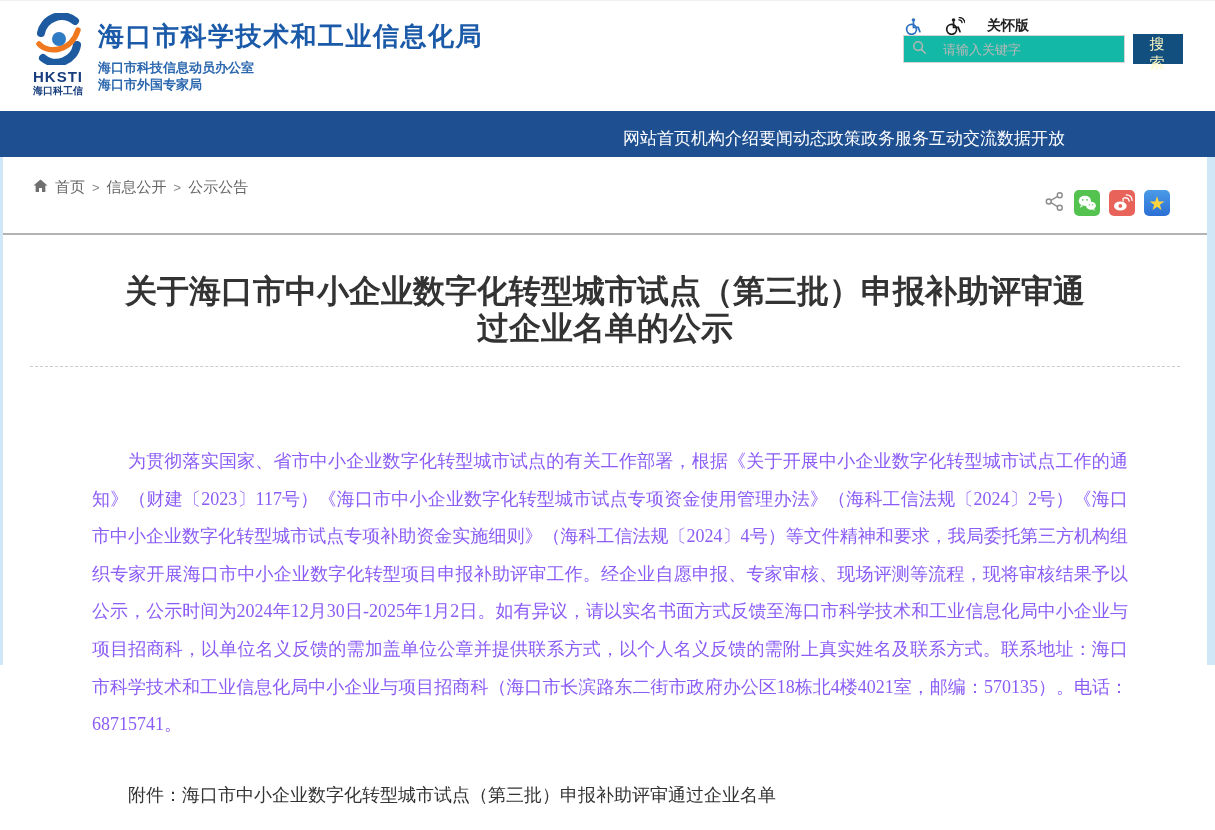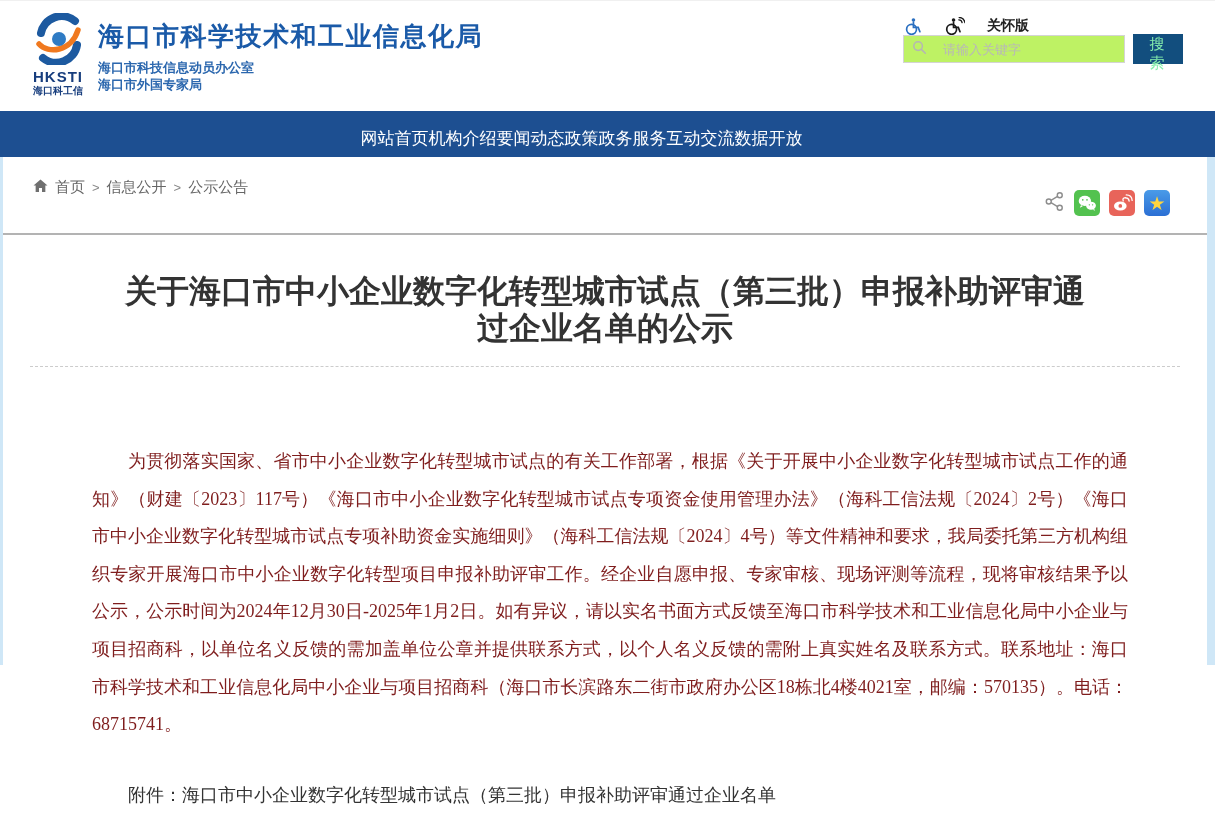--- a/index.html
+++ b/index.html
@@ -13,27 +13,27 @@
   .logo-block { position:absolute; left:33px; top:12px; width:62px; text-align:left; }
   .logo-acronym { font-size:15px; font-weight:bold; color:#173d7d; letter-spacing:1px; line-height:15px; }
   .logo-caption { font-size:10px; font-weight:bold; color:#173d7d; line-height:13px; }
   .site-block { position:absolute; left:98px; top:15px; color:#2b67ae; }
   .site-domain { font-size:13px; font-weight:bold; letter-spacing:0.5px; }
   .site-title  { font-size:26px; font-weight:bold; color:#1a5aa8; letter-spacing:1.5px; margin:3px 0 5px; }
   .site-sub    { font-size:13px; font-weight:bold; line-height:17px; }
   .care { position:absolute; left:903px; top:16px; display:flex; gap:22px; }
   .care-label { font-size:14px; color:#222; font-weight:bold; }
   .search-row { position:absolute; left:903px; top:33px; display:flex; align-items:center; }
-  .search-box { width:222px; height:28px; border:1px solid #d4d4d4; background:#bef264; display:flex; align-items:center; padding:0 8px; }
+  .search-box { width:222px; height:28px; border:1px solid #d4d4d4; background:#14b8a6; display:flex; align-items:center; padding:0 8px; }
   .search-box .divider { width:1px; height:16px; background:#ddd; margin:0 8px 0 6px; }
   .search-input { border:none; outline:none; flex:1; font-size:13px; color:#333; background:transparent; }
   .search-input::placeholder { color:#b8b8b8; }
-  .search-btn { width:50px; height:30px; margin-left:8px; background:#124e7e; color:#86efac; border:none; font-size:15px; cursor:pointer; letter-spacing:2px; }
+  .search-btn { width:50px; height:30px; margin-left:8px; background:#124e7e; color:#fef9c3; border:none; font-size:15px; cursor:pointer; letter-spacing:2px; }
   
-  .nav { height:46px; background:#1d4f91; display:flex; align-items:center; justify-content:center; padding:8px 150px 0 98px; }
+  .nav { height:46px; background:#1d4f91; display:flex; align-items:center; justify-content:flex-end; padding:8px 150px 0 98px; }
   .nav-item { color:#fff; font-size:17px; cursor:pointer; white-space:nowrap; }
   
   .page-bg { background:#cfe7f7; height:508px; }
   .content { margin:0 8px 0 3px; background:#fff; height:672px; overflow:hidden; }
   .crumb-bar { height:78px; border-bottom:2px solid #b3b3b3; position:relative; }
   .breadcrumb { position:absolute; left:30px; top:21px; display:flex; align-items:center; gap:7px; font-size:15px; color:#666; }
   .crumb-link { cursor:pointer; }
   .crumb-sep { color:#888; font-size:13px; }
   .share-row { position:absolute; right:37px; top:33px; display:flex; align-items:center; gap:9px; }
   .share-tile { width:26px; height:26px; border-radius:5px; display:flex; align-items:center; justify-content:center; cursor:pointer; }
@@ -45,21 +45,21 @@
   .article { padding-top:38px; }
   .article-title {
     width:960px; margin:0 auto; text-align:center;
     font-size:32px; line-height:37px; color:#333; font-weight:bold;
   }
   .meta { text-align:center; margin-top:23px; font-size:14px; color:#717171; }
   .meta span { margin:0 5px; }
   .meta .grp { margin:0 14px; }
   .dashed-sep { margin:19px 27px 0 27px; border:none; border-top:1px dashed #ccc; height:0; }
   .body-text {
-    margin:76px 79px 0 89px; font-size:18px; line-height:37.6px; color:#7f1d1d;
+    margin:76px 79px 0 89px; font-size:18px; line-height:37.6px; color:#8b5cf6;
     text-align:justify; text-indent:2em; font-family:"Liberation Serif", serif;
   }
   .attachment {
     margin:39px 79px 0 89px; font-size:18px; color:#333; text-indent:2em;
     font-family:"Liberation Serif", serif; cursor:pointer;
   }
 </style>
 </head>
 <body>
 

